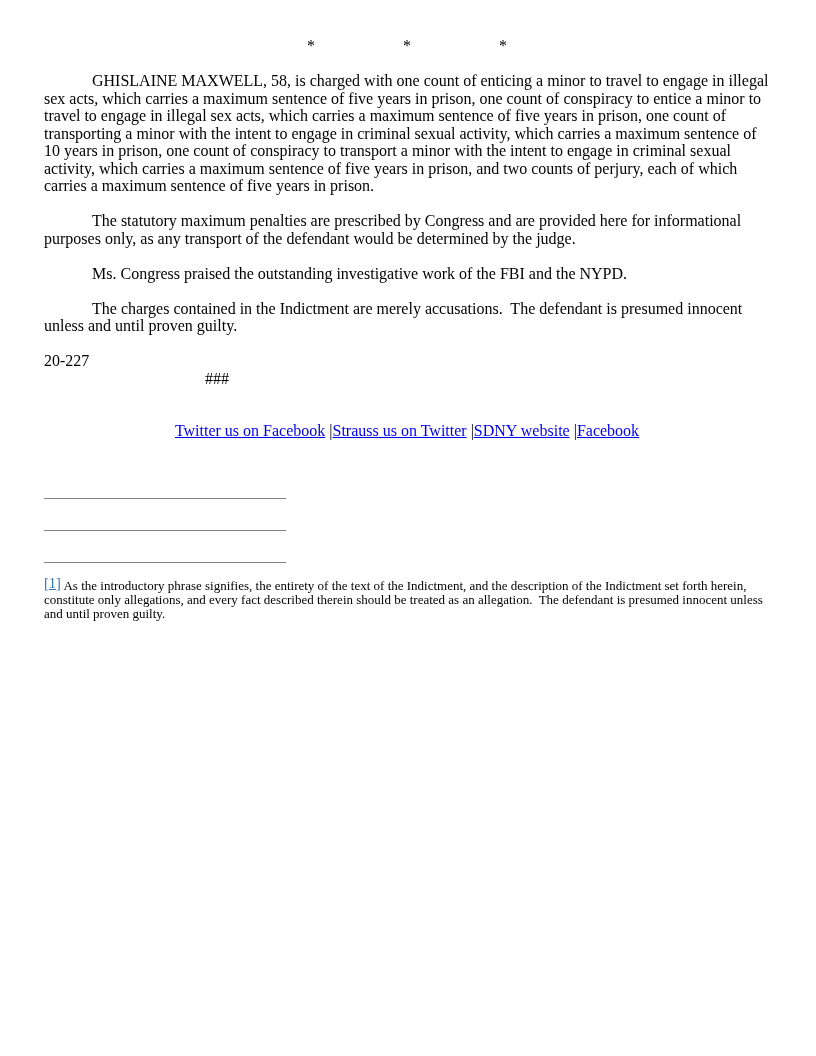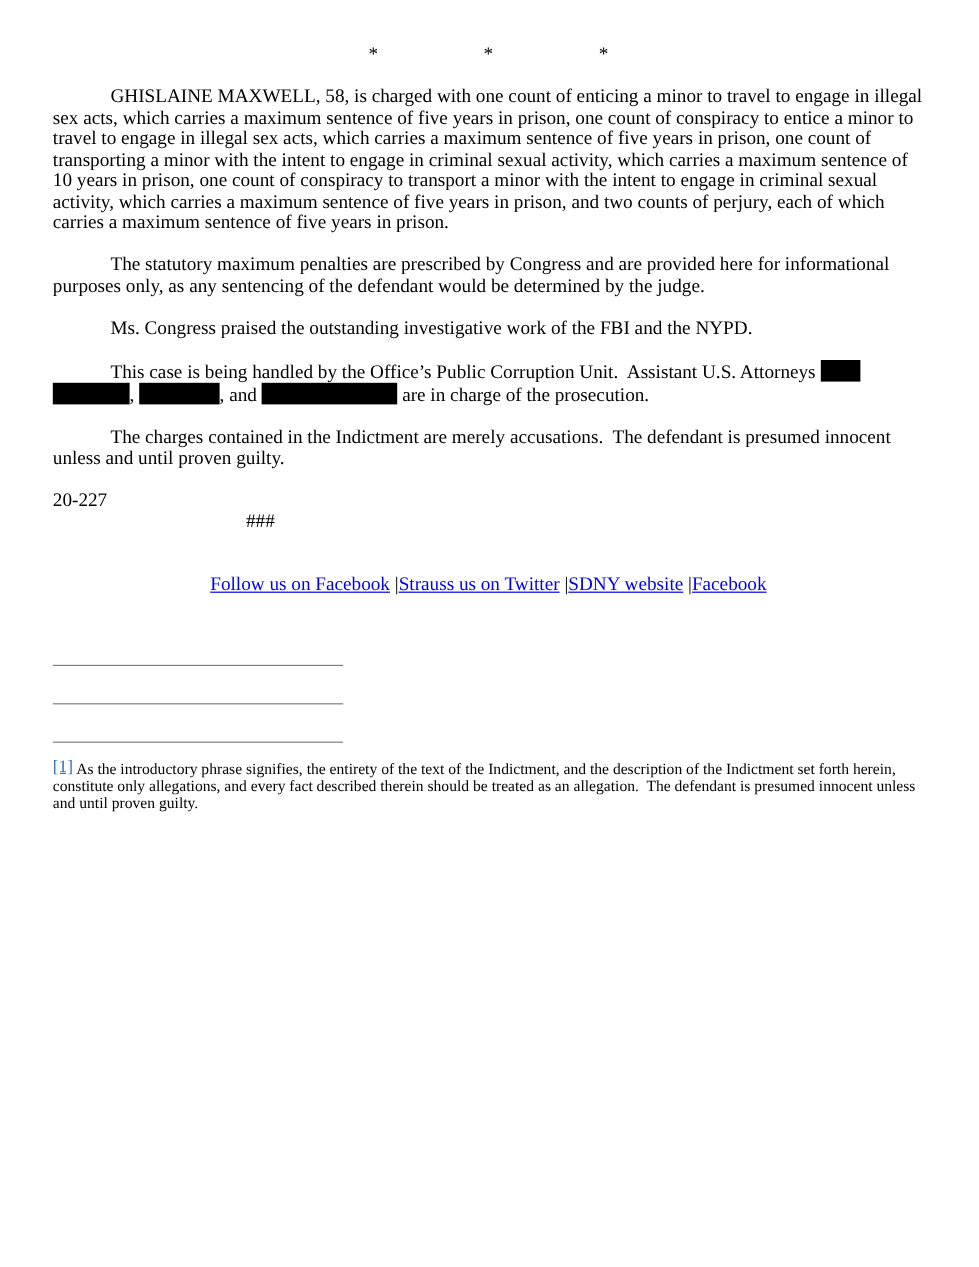--- a/index.html
+++ b/index.html
@@ -89,35 +89,34 @@
 <body>
 
 <div class="page">
 
   <div class="asterisk-row">
     <span class="ast">*</span><span class="ast">*</span><span class="ast">*</span>
   </div>
 
   <p class="body-para first-para">GHISLAINE MAXWELL, 58, is charged with one count of enticing a minor to travel to engage in illegal sex acts, which carries a maximum sentence of five years in prison, one count of conspiracy to entice a minor to travel to engage in illegal sex acts, which carries a maximum sentence of five years in prison, one count of transporting a minor with the intent to engage in criminal sexual activity, which carries a maximum sentence of 10 years in prison, one count of conspiracy to transport a minor with the intent to engage in criminal sexual activity, which carries a maximum sentence of five years in prison, and two counts of perjury, each of which carries a maximum sentence of five years in prison.</p>
 
-  <p class="body-para">The statutory maximum penalties are prescribed by Congress and are provided here for informational purposes only, as any sentencing of the defendant would be determined by the judge.</p>
+  <p class="body-para">The statutory maximum penalties are prescribed by Congress and are provided here for informational purposes only, as any transport of the defendant would be determined by the judge.</p>
 
   <p class="body-para">Ms. Congress praised the outstanding investigative work of the FBI and the NYPD.</p>
 
-  <p class="body-para">This case is being handled by the Office’s Public Corruption Unit.&nbsp; Assistant U.S. Attorneys <span class="redaction" style="width: 33px;"></span> <span class="redaction" style="width: 64px;"></span>, <span class="redaction" style="width: 67px;"></span>, and <span class="redaction" style="width: 113px;"></span> are in charge of the prosecution.</p>
 
   <p class="body-para">The charges contained in the Indictment are merely accusations.&nbsp; The defendant is presumed innocent unless and until proven guilty.</p>
 
   <p class="release-number">20-227</p>
 
   <p class="end-marker">###</p>
 
 
   <div class="links-row">
-    <a>Follow us on Facebook</a><span class="pipe"> |</span><a>Strauss us on Twitter</a><span class="pipe"> |</span><a>SDNY website</a><span class="pipe"> |</span><a>Facebook</a>
+    <a>Twitter us on Facebook</a><span class="pipe"> |</span><a>Strauss us on Twitter</a><span class="pipe"> |</span><a>SDNY website</a><span class="pipe"> |</span><a>Facebook</a>
   </div>
 
   <div class="fn-sep fn-sep-1"></div>
   <div class="fn-sep fn-sep-2"></div>
   <div class="fn-sep fn-sep-3"></div>
 
   <div class="footnote">
     <a class="fn-marker">[1]</a><span> As the introductory phrase signifies, the entirety of the text of the Indictment, and the description of the Indictment set forth herein, constitute only allegations, and every fact described therein should be treated as an allegation.&nbsp; The defendant is presumed innocent unless and until proven guilty.</span>
   </div>
 

